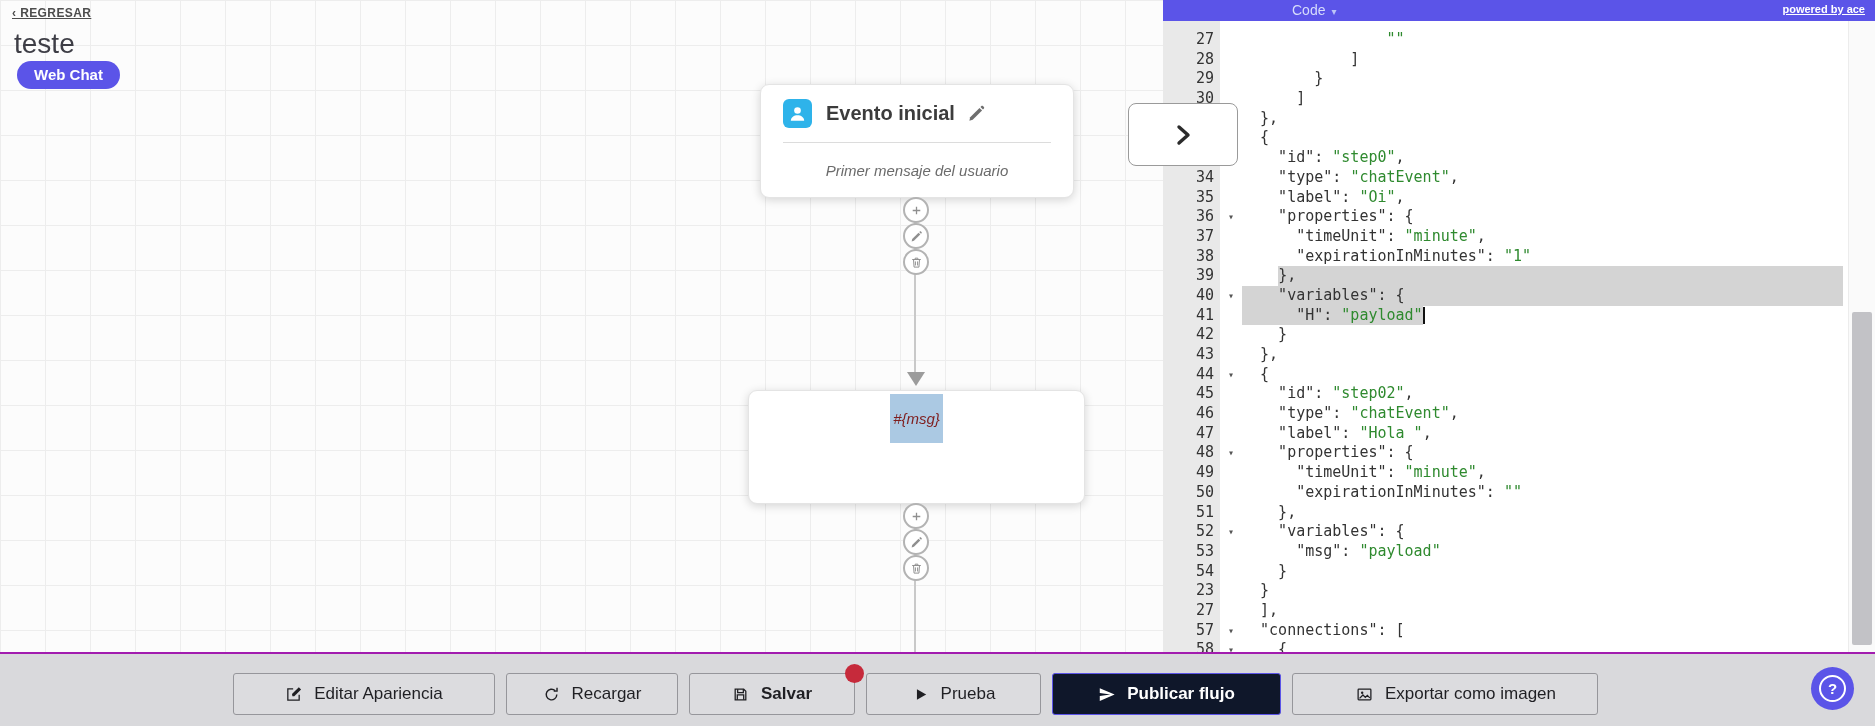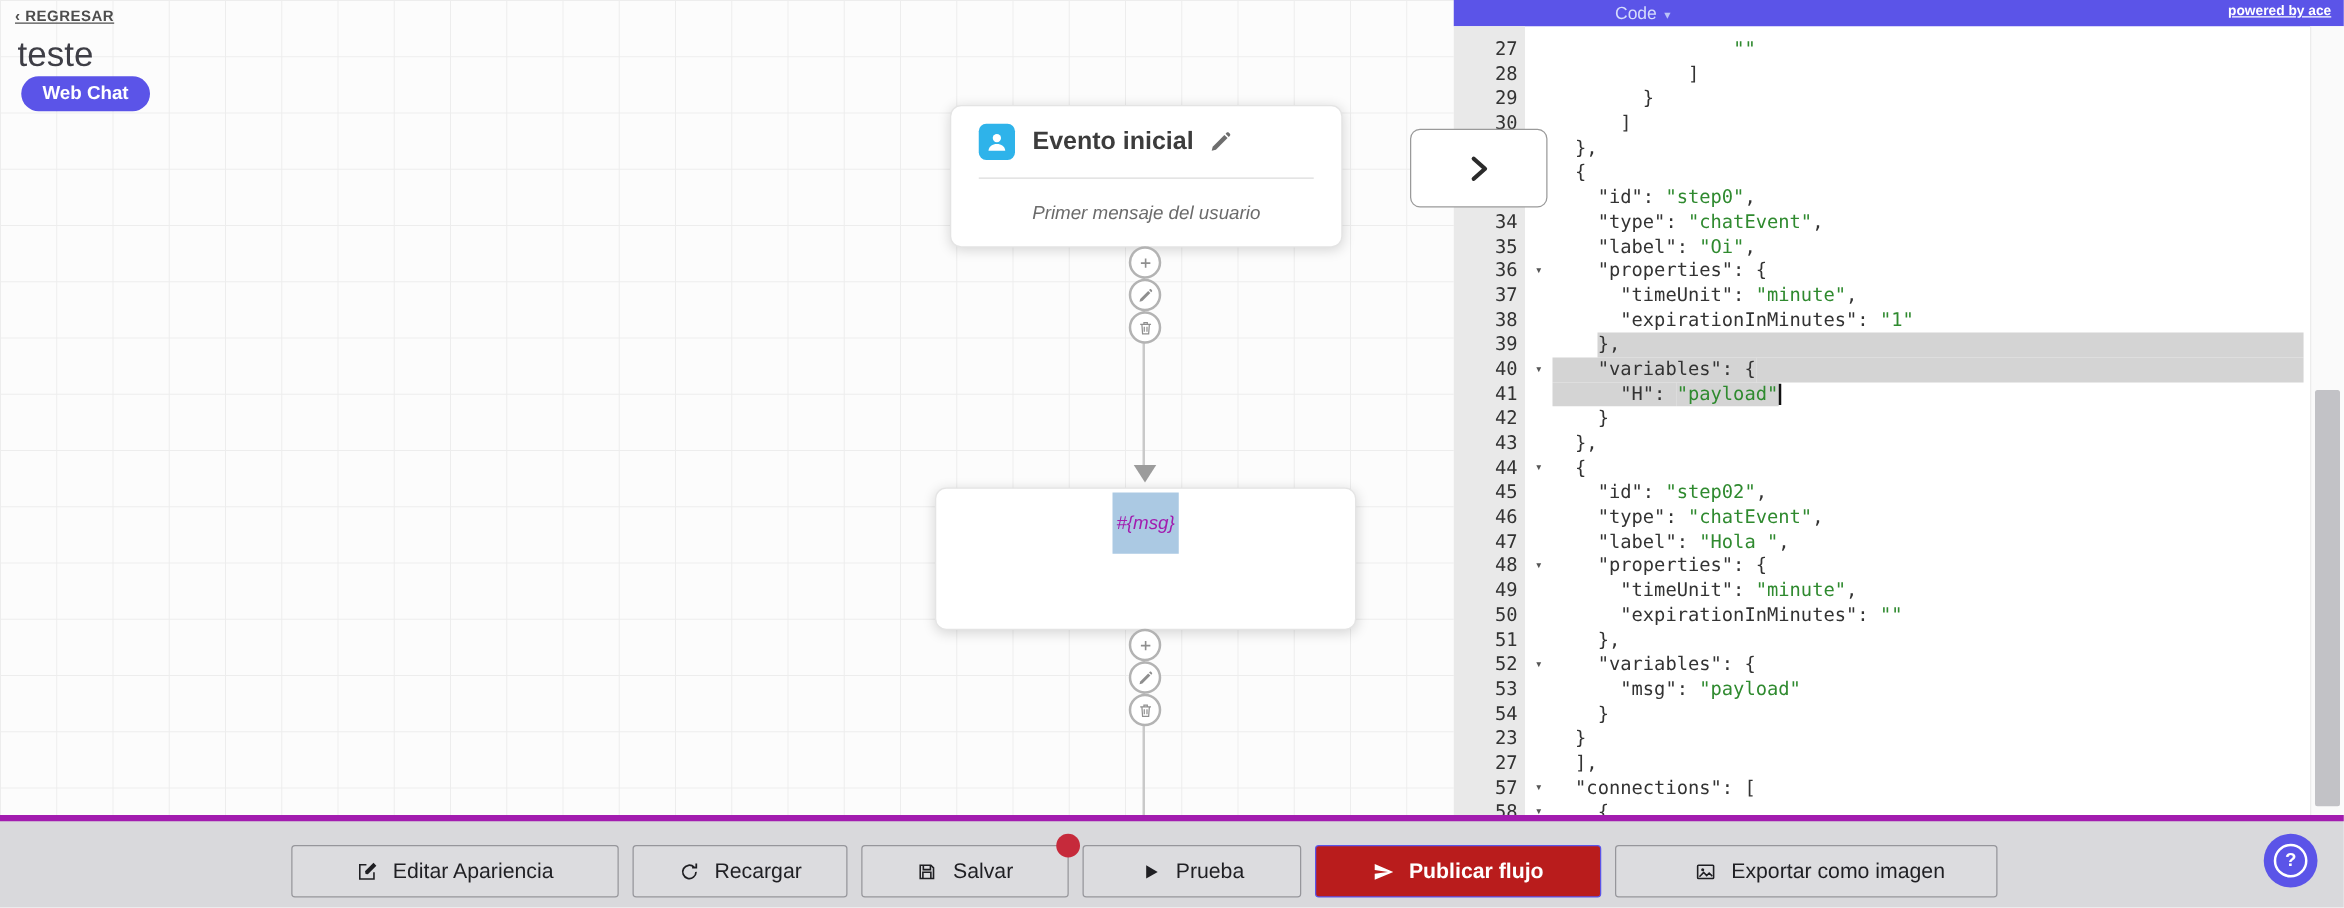--- a/index.html
+++ b/index.html
@@ -29,21 +29,21 @@
     border-bottom:1px solid #dcdcdc;}
   .nicon{width:29px;height:29px;border-radius:6px;background:#2eb3ea;
     display:flex;align-items:center;justify-content:center;flex:0 0 auto;}
   .nicon svg{width:19px;height:19px;}
   .ntitle{margin-left:14px;font-size:20px;font-weight:700;color:#3c3c3c;}
   .nact{margin-left:12px;width:19px;height:19px;color:#6e6e6e;cursor:pointer;}
   .nact:first-of-type{margin-left:auto;}
   .nact svg{width:19px;height:19px;}
   .node-b{height:54px;display:flex;align-items:center;justify-content:center;
     font-style:italic;font-size:15px;color:#6b6b6b;}
-  .var{background:#abc9e3;color:#a21caf;padding:16px 3px;font-style:italic;}
+  .var{background:#abc9e3;color:#7f1d1d;padding:16px 3px;font-style:italic;}
 
   
   .vl{position:absolute;left:914px;width:2px;background:#c9c9c9;}
   .vl1{top:196px;height:178px;} .vl2{top:502px;height:150px;}
   .arrow{position:absolute;left:907px;top:372px;width:0;height:0;
     border-left:9px solid transparent;border-right:9px solid transparent;
     border-top:14px solid #9c9c9c;}
   .connector{position:absolute;left:903px;width:26px;display:flex;
     flex-direction:column;}
   .c1{top:197px;} .c2{top:503px;}
@@ -84,29 +84,29 @@
   .thumb{position:absolute;left:3px;top:291px;width:20px;height:333px;
     background:#c2c2c6;border-radius:2px;}
   .collapse{position:absolute;left:-35px;top:103px;width:110px;height:63px;
     background:#fff;border:1px solid #9a9a9a;border-radius:8px;display:flex;
     align-items:center;padding-left:42px;box-sizing:border-box;color:#2b2b2b;
     cursor:pointer;z-index:3;}
   .collapse svg{width:24px;height:24px;}
 
   
   .toolbar{position:absolute;left:0;top:652px;width:100%;height:74px;
-    background:#d9d9dc;border-top:5px solid #a21caf;box-sizing:border-box;z-index:5;}
+    background:#d9d9dc;border-top:2px solid #a21caf;box-sizing:border-box;z-index:5;}
   #btnrow{position:absolute;left:233px;top:19px;display:flex;gap:11px;}
   .tbtn{height:42px;box-sizing:border-box;border:1px solid #96969b;
     border-radius:3px;background:#dcdcdf;color:#1f1f23;font-size:17px;
     font-weight:500;display:flex;align-items:center;justify-content:center;
     gap:12px;font-family:inherit;cursor:pointer;position:relative;padding:0;}
   .tbtn svg{width:17px;height:17px;}
   .tbtn .ticon{display:flex;}
-  .tbtn.primary{background:#b91c1c;border-color:#5b54e8;color:#fff;font-weight:700;}
+  .tbtn.primary{background:#0f172a;border-color:#5b54e8;color:#fff;font-weight:700;}
   .dot{position:absolute;right:-10px;top:-10px;width:19px;height:19px;
     border-radius:50%;background:#c62a3b;}
   .help{position:absolute;left:1811px;top:667px;width:43px;height:43px;
     border-radius:50%;background:#5b54e8;display:flex;align-items:center;
     justify-content:center;cursor:pointer;z-index:6;}
   .helpring{width:27px;height:27px;border:2.5px solid #fff;border-radius:50%;
     color:#fff;font-size:15px;font-weight:700;display:flex;align-items:center;
     justify-content:center;box-sizing:border-box;}
 </style>
 </head>
@@ -477,21 +477,21 @@
       </button>
       <button class="tbtn" style="width: 172px;">
         <span class="ticon">
           <svg viewBox="0 0 24 24" fill="none" stroke="currentColor" stroke-width="2">
             <path d="M19.5 12a7.5 7.5 0 1 1-2.2-5.3"></path>
             <path d="M19.8 2.5v4.7h-4.7"></path>
           </svg>
         </span>
         <span>Recargar</span>
       </button>
-      <button class="tbtn" style="width: 166px;">
+      <button class="tbtn" style="width: 166px; font-weight: bold;">
         <span class="ticon">
           <svg viewBox="0 0 24 24" fill="none" stroke="currentColor" stroke-width="1.8">
             <path d="M4.5 4.5h12l3 3v12h-15z"></path>
             <path d="M8 4.5v5h8v-5M7.5 19.5v-7h9v7"></path>
           </svg>
         </span>
         <span>Salvar</span>
         <span class="dot"></span>
       </button>
       <button class="tbtn" style="width: 175px;">

